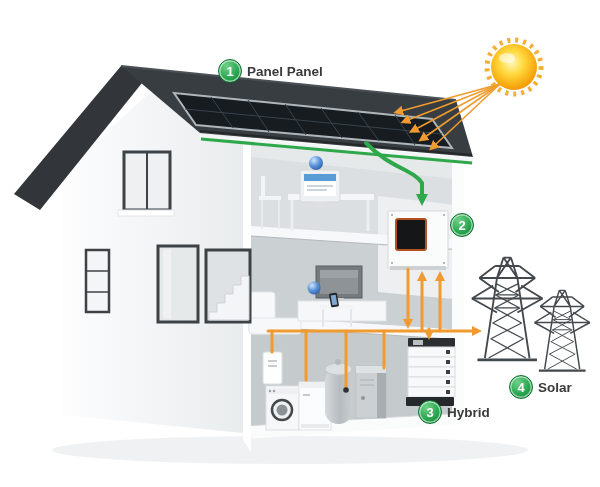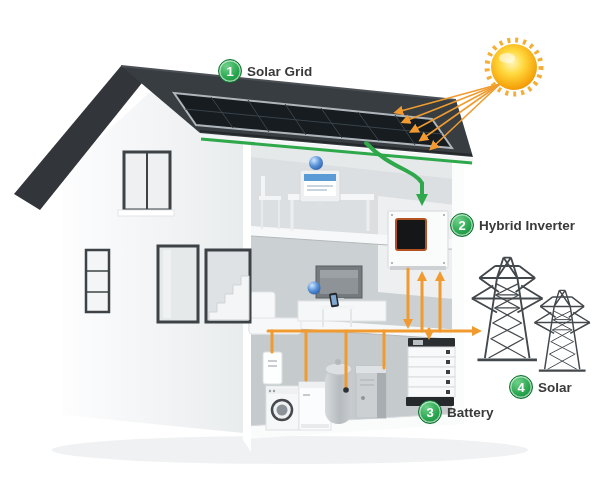--- a/index.html
+++ b/index.html
@@ -272,28 +272,27 @@
   <g transform="translate(470,252) scale(0.93)">
     <use href="#pylon"></use>
   </g>
   <g transform="translate(533,286) scale(0.73)">
     <use href="#pylon"></use>
   </g>
 </svg>
 
 <div class="label" style="left:218px;top:60px;">
   <span class="badge">1</span>
-  <span>Solar Grid</span>
+  <span>Panel Panel</span>
 </div>
 <div class="label" style="left:450px;top:214px;">
   <span class="badge">2</span>
-  <span>Hybrid Inverter</span>
 </div>
 <div class="label" style="left:418px;top:401px;">
   <span class="badge">3</span>
-  <span>Battery</span>
+  <span>Hybrid</span>
 </div>
 <div class="label" style="left:509px;top:376px;">
   <span class="badge">4</span>
   <span>Solar</span>
 </div>
 
 </div>
 
 </body></html>

